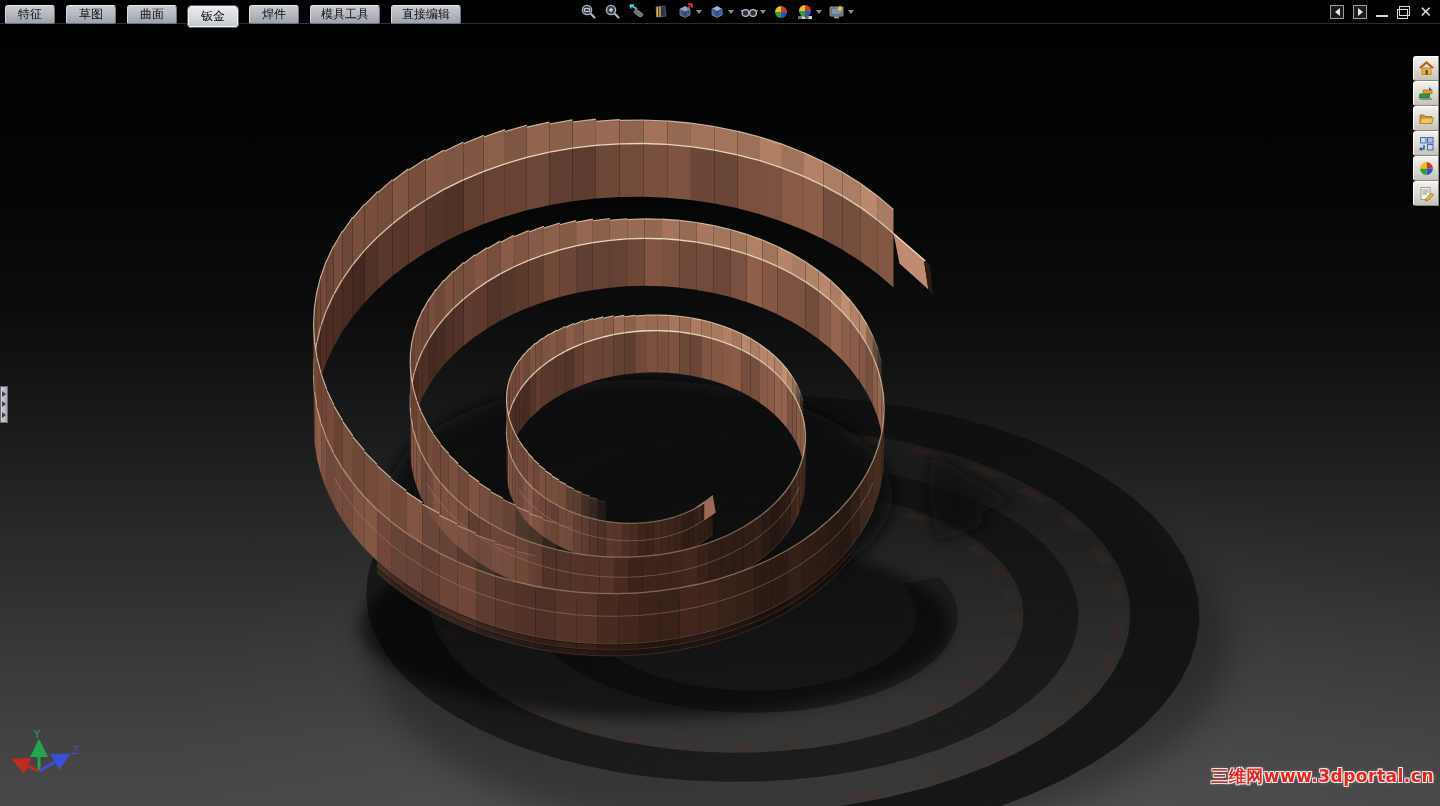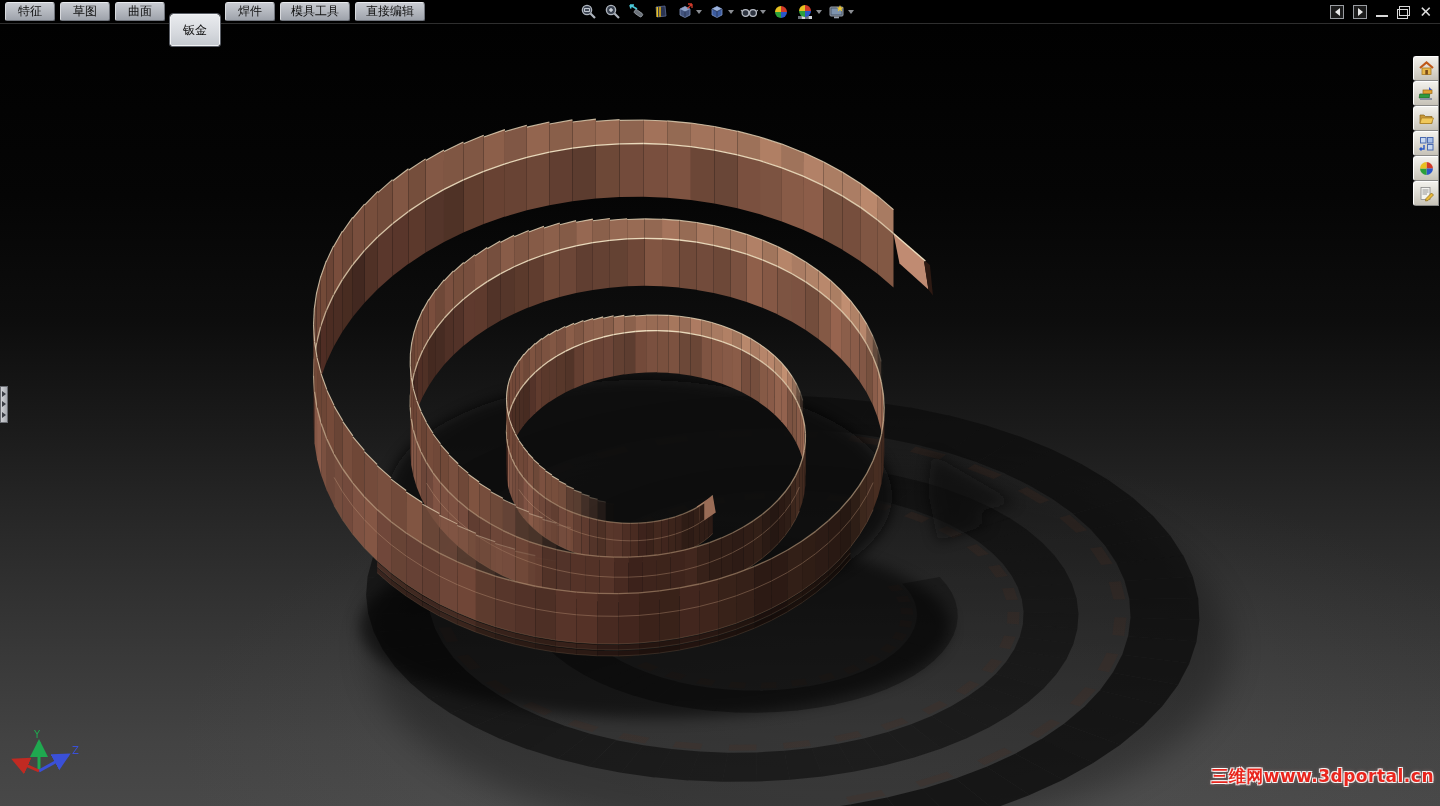--- a/index.html
+++ b/index.html
@@ -12,31 +12,31 @@
     position:absolute; left:0; top:24px; width:1440px; height:782px;
     background:
       radial-gradient(ellipse 980px 420px at 60% 92%, rgba(110,110,110,0.22), rgba(0,0,0,0) 70%),
       linear-gradient(180deg,#010101 0%,#050505 22%,#0d0d0d 38%,#1b1b1b 52%,#2a2a2a 66%,#383838 80%,#434343 92%,#484848 100%);
   }
   #scene { position:absolute; left:0; top:0; }
 
   
   .titlebar { position:absolute; left:0; top:0; width:1440px; height:24px;
               background:#000; z-index:20; border-bottom:1px solid #2e2e2e; }
-  .tabs { position:absolute; left:5px; top:2px; display:flex; gap:5px; }
+  .tabs { position:absolute; left:5px; top:2px; display:flex; gap:11px;align-items:center; }
   .tab {
     height:19px; padding:0 10px; min-width:50px; display:flex; align-items:center; justify-content:center;
     font-size:12px; color:#101010; cursor:default; white-space:nowrap;
     background:linear-gradient(180deg,#c9ccd2 0%,#b2b6bd 55%,#9ea3ab 100%);
     border:1px solid #70747c; border-top-color:#e8eaee; border-left-color:#d8dade;
     border-radius:3px 3px 2px 2px;
   }
   .tab.active {
     background:linear-gradient(180deg,#e9ebee 0%,#d6d9de 60%,#c6cad0 100%);
-    border:1px solid #f2f3f5; outline:1px solid #5a5e66; height:32px; margin-top:12px;
+    border:1px solid #f2f3f5; outline:1px solid #5a5e66; height:21px; margin-top:4px;
   }
   .view-toolbar { position:absolute; left:578px; top:2px; display:flex; align-items:center; gap:2px; }
   .tool-btn { display:flex; align-items:center; height:20px; padding:1px 2px; }
   .tool-btn svg { display:block; }
   .dd-arrow { width:0; height:0; border-left:3.5px solid transparent; border-right:3.5px solid transparent;
               border-top:4px solid #8a8d92; margin-left:2px; }
   .win-controls { position:absolute; right:8px; top:5px; display:flex; align-items:center; gap:9px; }
   .dock-btn { width:14px; height:14px; background:#1c1c1c; border:1px solid #9a9da2;
               display:flex; align-items:center; justify-content:center; }
   .dock-tri-l { width:0;height:0;border-top:4px solid transparent;border-bottom:4px solid transparent;border-right:5px solid #e8e8e8; }

